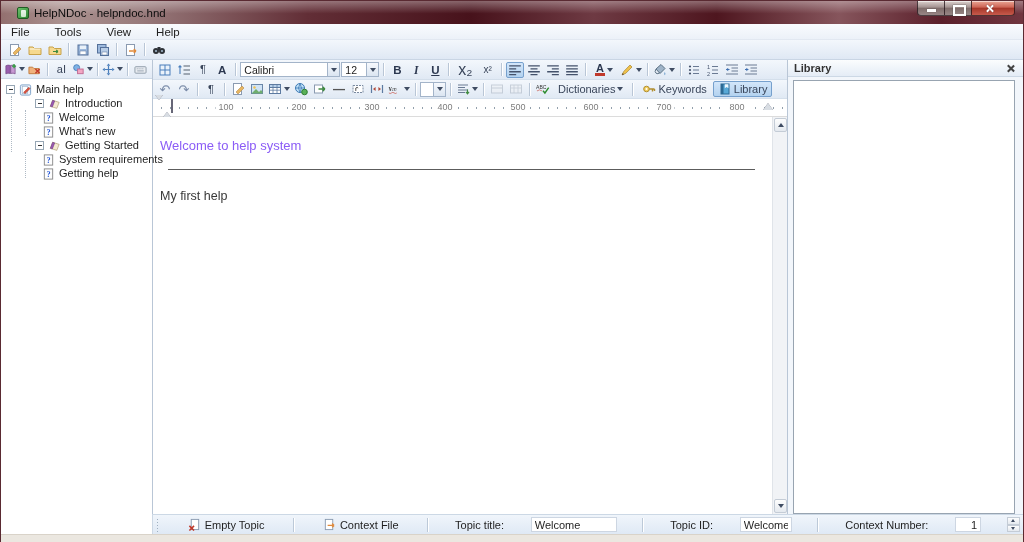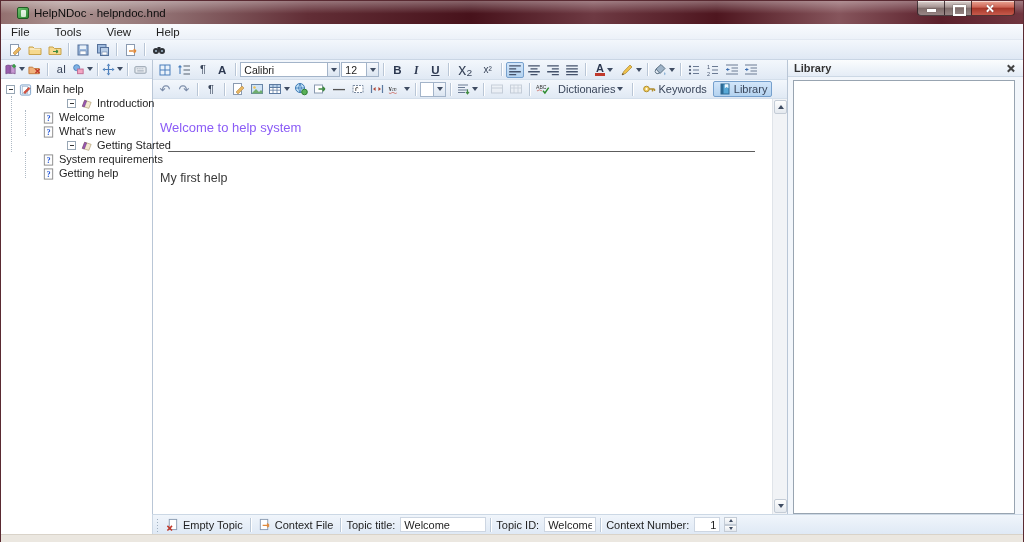--- a/index.html
+++ b/index.html
@@ -64,21 +64,21 @@
   
   .toc-panel { width:152px; flex:none; display:flex; flex-direction:column; background:#fff; border-right:1px solid #b9c6d6; }
   .toc-header { height:16px; flex:none; background:linear-gradient(#fbfdfe,#e6eef7); border-bottom:1px solid #ccd8e5;
     font-weight:bold; font-size:11px; color:#333; padding:1px 5px; }
   .toc-toolbar { height:19px; flex:none; background:linear-gradient(#f3f7fc,#e2eaf5); border-bottom:1px solid #ccd8e5;
     display:flex; align-items:center; padding:0 3px; gap:1px; }
   .toc-toolbar .tb-btn { height:32px; min-width:17px; }
   .tree { flex:1; position:relative; padding-top:3px; background:#fff; }
   .tree-row { height:14px; display:flex; align-items:center; font-size:11px; color:#1f1f1f; white-space:nowrap; }
   .tree-row .lbl { margin-left:4px; }
-  .lv0 { padding-left:5px; } .lv1 { padding-left:34px;margin-left:32px; } .lv2 { padding-left:41px; }
+  .lv0 { padding-left:5px; } .lv1 { padding-left:34px; } .lv2 { padding-left:41px; }
   .expander { width:9px; height:9px; flex:none; border:1px solid #97a6b4; background:#fff; position:relative; margin-right:4px; }
   .expander::after { content:''; position:absolute; left:1.5px; top:3.5px; width:4px; height:1px; background:#333; }
   .tree-icon { width:13px; height:13px; flex:none; }
   .tree-guide { position:absolute; border-left:1px dotted #aeb9c4; width:0; }
 
   
   .editor-col { flex:1; min-width:0; display:flex; flex-direction:column; background:#fff; }
   .fmt-row { display:flex; align-items:center; background:linear-gradient(#f3f7fc,#e0e9f4); border-bottom:1px solid #d4dfeb;
     padding:0 3px; gap:1px; flex:none; }
   .fmt-row.r1 { height:20px; } .fmt-row.r2 { height:19px; }
@@ -127,21 +127,21 @@
   .lib-tabsep { width:1px; height:12px; background:#b9c4d0; }
   .lib-list { flex:1; margin:3px 8px 0 5px; background:#fff; border:1px solid #98a4b1; }
   .lib-footer { flex:none; padding:5px 0 7px 10px; }
   .lib-btn { height:19px; padding:0 11px; font-size:10.5px; color:#222; font-family:inherit;
     background:linear-gradient(#ffffff,#eef1f5); border:1px solid #a9b3bf; }
 
   
   .bottom-row { height:20px; display:flex; }
   .bottom-left { width:152px; flex:none; background:#fff; border-right:1px solid #ccd8e5; }
   .statusbar { flex:1; background:linear-gradient(#f0f5fb,#dfe9f5); border-top:1px solid #ccd8e5;
-    display:flex; align-items:center; padding:0 3px; gap:4px; font-size:11px; color:#1f1f1f; }
+    display:flex; align-items:center; padding:0 3px; gap:4px; font-size:11px; color:#1f1f1f;justify-content:space-between; }
   .grip { width:3px; height:14px; background-image:radial-gradient(#9fb0c0 0.8px, transparent 1px); background-size:3px 3px; }
   .sb-btn { display:flex; align-items:center; gap:4px; padding:0 3px; height:16px; }
   .sb-sep { width:1px; height:14px; background:#bcc9d8; box-shadow:1px 0 0 #fff; }
   .sb-label { padding:0 1px; }
   .sb-input { height:15px; border:1px solid #cdd6e2; background:#fff; font-family:inherit; font-size:11px; padding:0 3px; color:#1f1f1f; }
   .sb-input.w1 { width:86px; } .sb-input.w2 { width:52px; } .sb-input.num { width:26px; text-align:right; }
   .spin { display:flex; flex-direction:column; width:13px; height:15px; }
   .spin .sp { flex:1; background:linear-gradient(#fdfdfd,#e4e9ef); border:1px solid #c4ccd6; display:flex; align-items:center; justify-content:center; }
   .spin .tri-up { border-left-width:2.5px; border-right-width:2.5px; border-bottom-width:3px; }
   .spin .tri-down { border-left-width:2.5px; border-right-width:2.5px; border-top-width:3px; }
@@ -662,20 +662,32 @@
               <svg viewBox="0 0 14 14">
                 <rect x="3" y="2" width="8" height="10" fill="#58a8d6" stroke="#2d6a94"></rect>
                 <rect x="3" y="2" width="2.5" height="10" fill="#2d6a94"></rect>
                 <path d="M6.8 2.3 h3.6 v4 l-1.8 -1.4 L6.8 6.3 Z" fill="#eef6fc"></path>
               </svg>
             </span>
             <span>Library</span>
           </div>
       </div>
 
+      <div class="ruler">
+        <span class="mark m1">100</span>
+        <span class="mark m2">200</span>
+        <span class="mark m3">300</span>
+        <span class="mark m4">400</span>
+        <span class="mark m5">500</span>
+        <span class="mark m6">600</span>
+        <span class="mark m7">700</span>
+        <span class="mark m8">800</span>
+        <span class="ind-left"><span class="t"></span><span class="b"></span><span class="sq"></span></span>
+        <span class="ind-right"></span>
+      </div>
 
       <div class="canvas-row">
         <div class="canvas">
           <div class="doc-title">Welcome to help system</div>
           <hr class="doc-hr">
           <div class="doc-body">My first help</div>
         </div>
         <div class="vscroll">
           <div class="scroll-btn">
               <span class="tri-up"></span>

